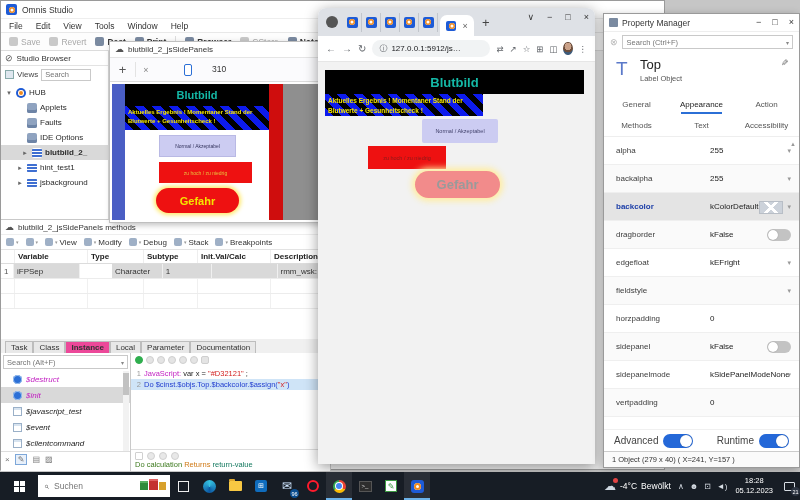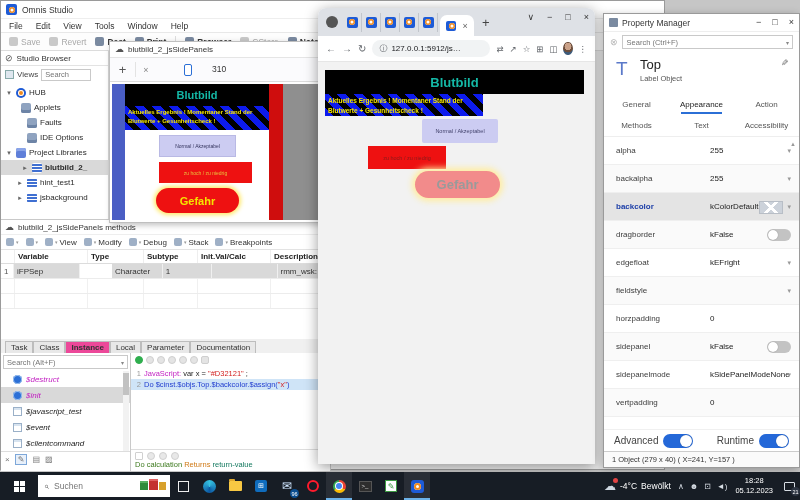--- a/index.html
+++ b/index.html
@@ -295,39 +295,34 @@
         <span class="views-ico"></span>
         <span id="sb-views-label">Views</span>
         <input id="sb-search" placeholder="Search" style="">
       </div>
       <div id="studio-browser-tree">
           <div class="tree-row" style="padding-left: 4px;">
             <span class="chev">▾</span>
             <div class="ticon hub-icon"></div>
             <span class="tlabel">HUB</span>
           </div>
-          <div class="tree-row" style="padding-left: 9px;">
+          <div class="tree-row" style="padding-left: 15px;">
             <span class="chev"></span>
             <div class="ticon applets-icon"></div>
             <span class="tlabel">Applets</span>
           </div>
           <div class="tree-row" style="padding-left: 15px;">
             <span class="chev"></span>
             <div class="ticon faults-icon"></div>
             <span class="tlabel">Faults</span>
           </div>
           <div class="tree-row" style="padding-left: 15px;">
             <span class="chev"></span>
             <div class="ticon ide-options-icon"></div>
             <span class="tlabel">IDE Options</span>
-          </div>
-          <div class="tree-row" style="padding-left: 4px;">
-            <span class="chev">▾</span>
-            <div class="ticon libraries-icon"></div>
-            <span class="tlabel">Project Libraries</span>
           </div>
           <div class="tree-row sel bold" style="padding-left: 20px;">
             <span class="chev">▸</span>
             <div class="ticon library-icon"></div>
             <span class="tlabel">blutbild_2_</span>
           </div>
           <div class="tree-row" style="padding-left: 15px;">
             <span class="chev">▸</span>
             <div class="ticon library-icon"></div>
             <span class="tlabel">hint_test1</span>

